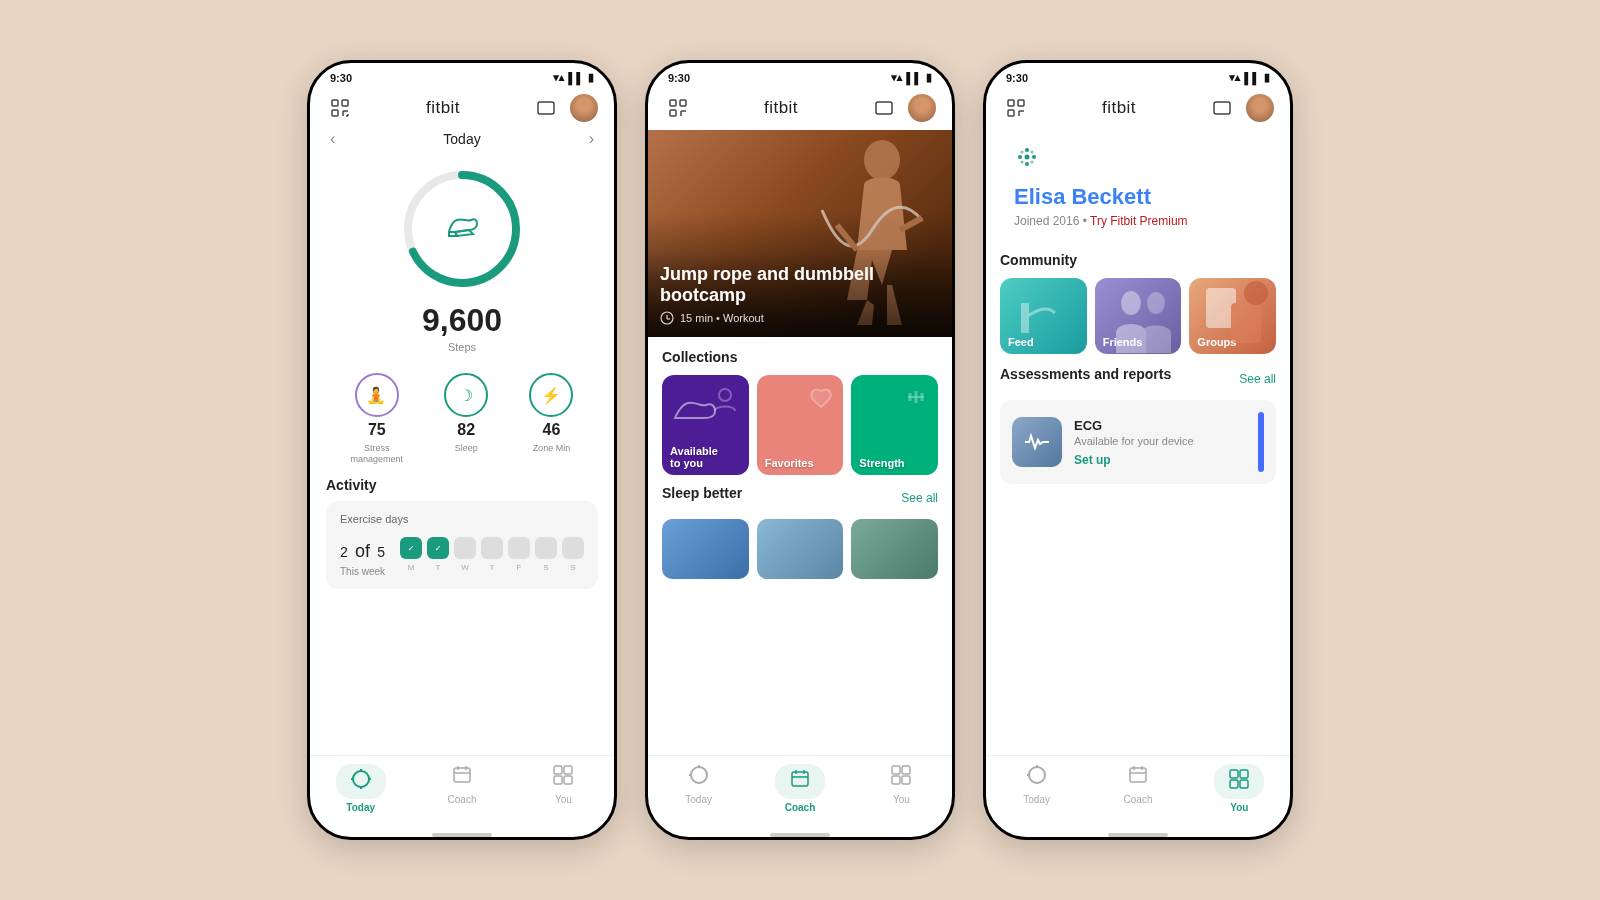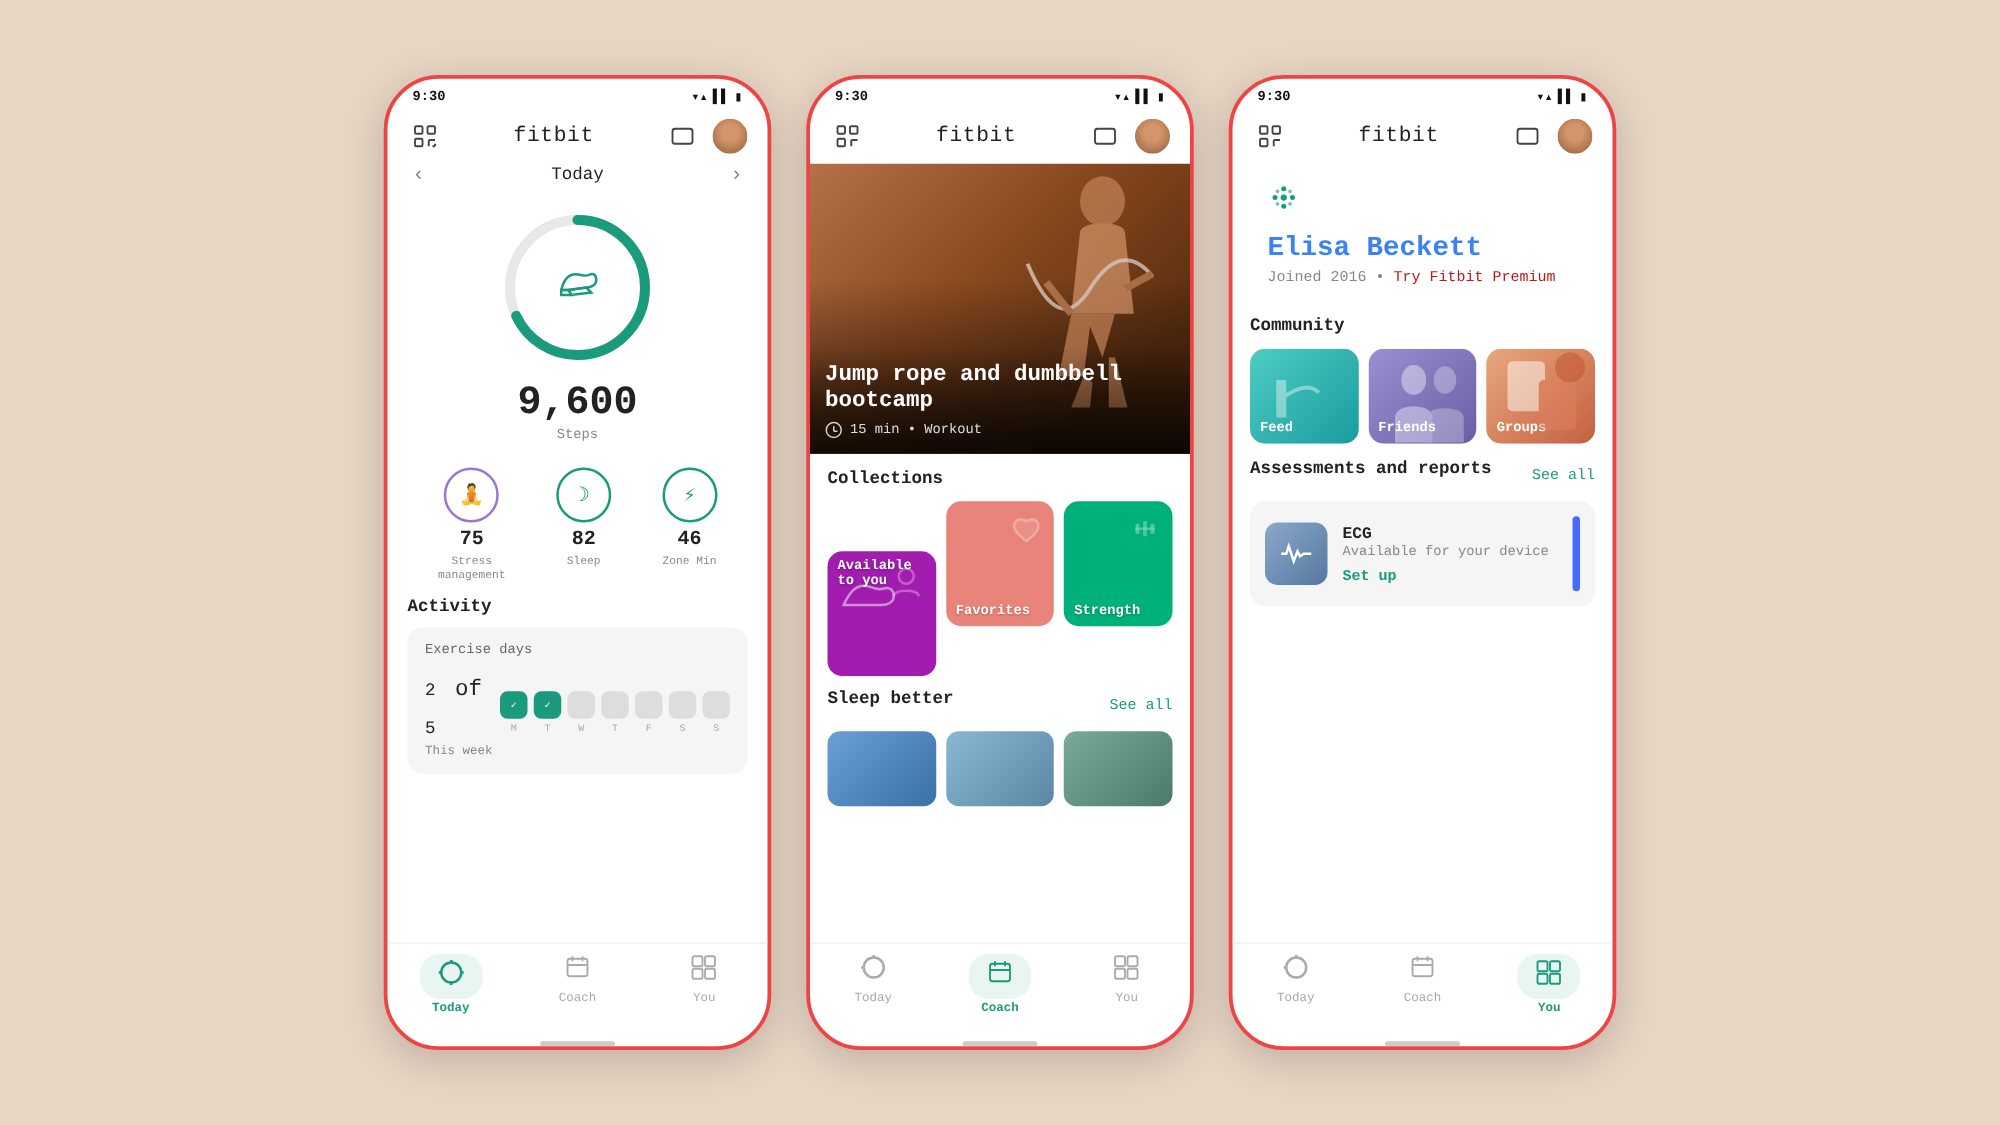--- a/index.html
+++ b/index.html
@@ -13,27 +13,26 @@
       font-family: 'Segoe UI', Arial, sans-serif;
       gap: 28px;
       overflow: hidden;
     }
 
     .phone-frame {
       width: 310px;
       height: 780px;
       background: #fff;
       border-radius: 44px;
-      border: 3px solid #ef4444;
+      border: 3px solid #000000;
       overflow: hidden;
       display: flex;
       flex-direction: column;
       position: relative;
       box-shadow: 0 8px 32px rgba(0,0,0,0.18);
-      font-family: Liberation Mono, monospace;
     }
 
     
     .status-bar {
       display: flex;
       justify-content: space-between;
       align-items: center;
       padding: 8px 20px 4px;
       font-size: 11px;
       font-weight: 600;
@@ -283,42 +282,41 @@
       cursor: pointer; margin-top: 6px;
       display: block;
     }
 
     
     .hero-bg-coach {
       background: 
         linear-gradient(180deg, rgba(0,0,0,0) 40%, rgba(0,0,0,0.65) 100%),
         linear-gradient(135deg, #b5724a 0%, #8b4a20 40%, #5a2e10 80%);
       width: 100%;
-      height: 232px;
+      height: 207px;
       position: relative;
       flex-shrink: 0;
     }
 
     
     .card-deco {
       position: absolute;
       top: 8px; right: 8px;
       font-size: 28px;
       opacity: 0.5;
     }
 
     .collection-card-available {
       flex: 1;
       height: 100px;
       border-radius: 12px;
-      background: #a21caf;
+      background: #4c1d95;
       position: relative;
-      display: flex; align-items: flex-start;
+      display: flex; align-items: flex-end;
       overflow: hidden;
-      margin-top: 40px;
     }
     .collection-card-favorites {
       flex: 1;
       height: 100px;
       border-radius: 12px;
       background: #e8847a;
       position: relative;
       display: flex; align-items: flex-end;
       overflow: hidden;
     }

